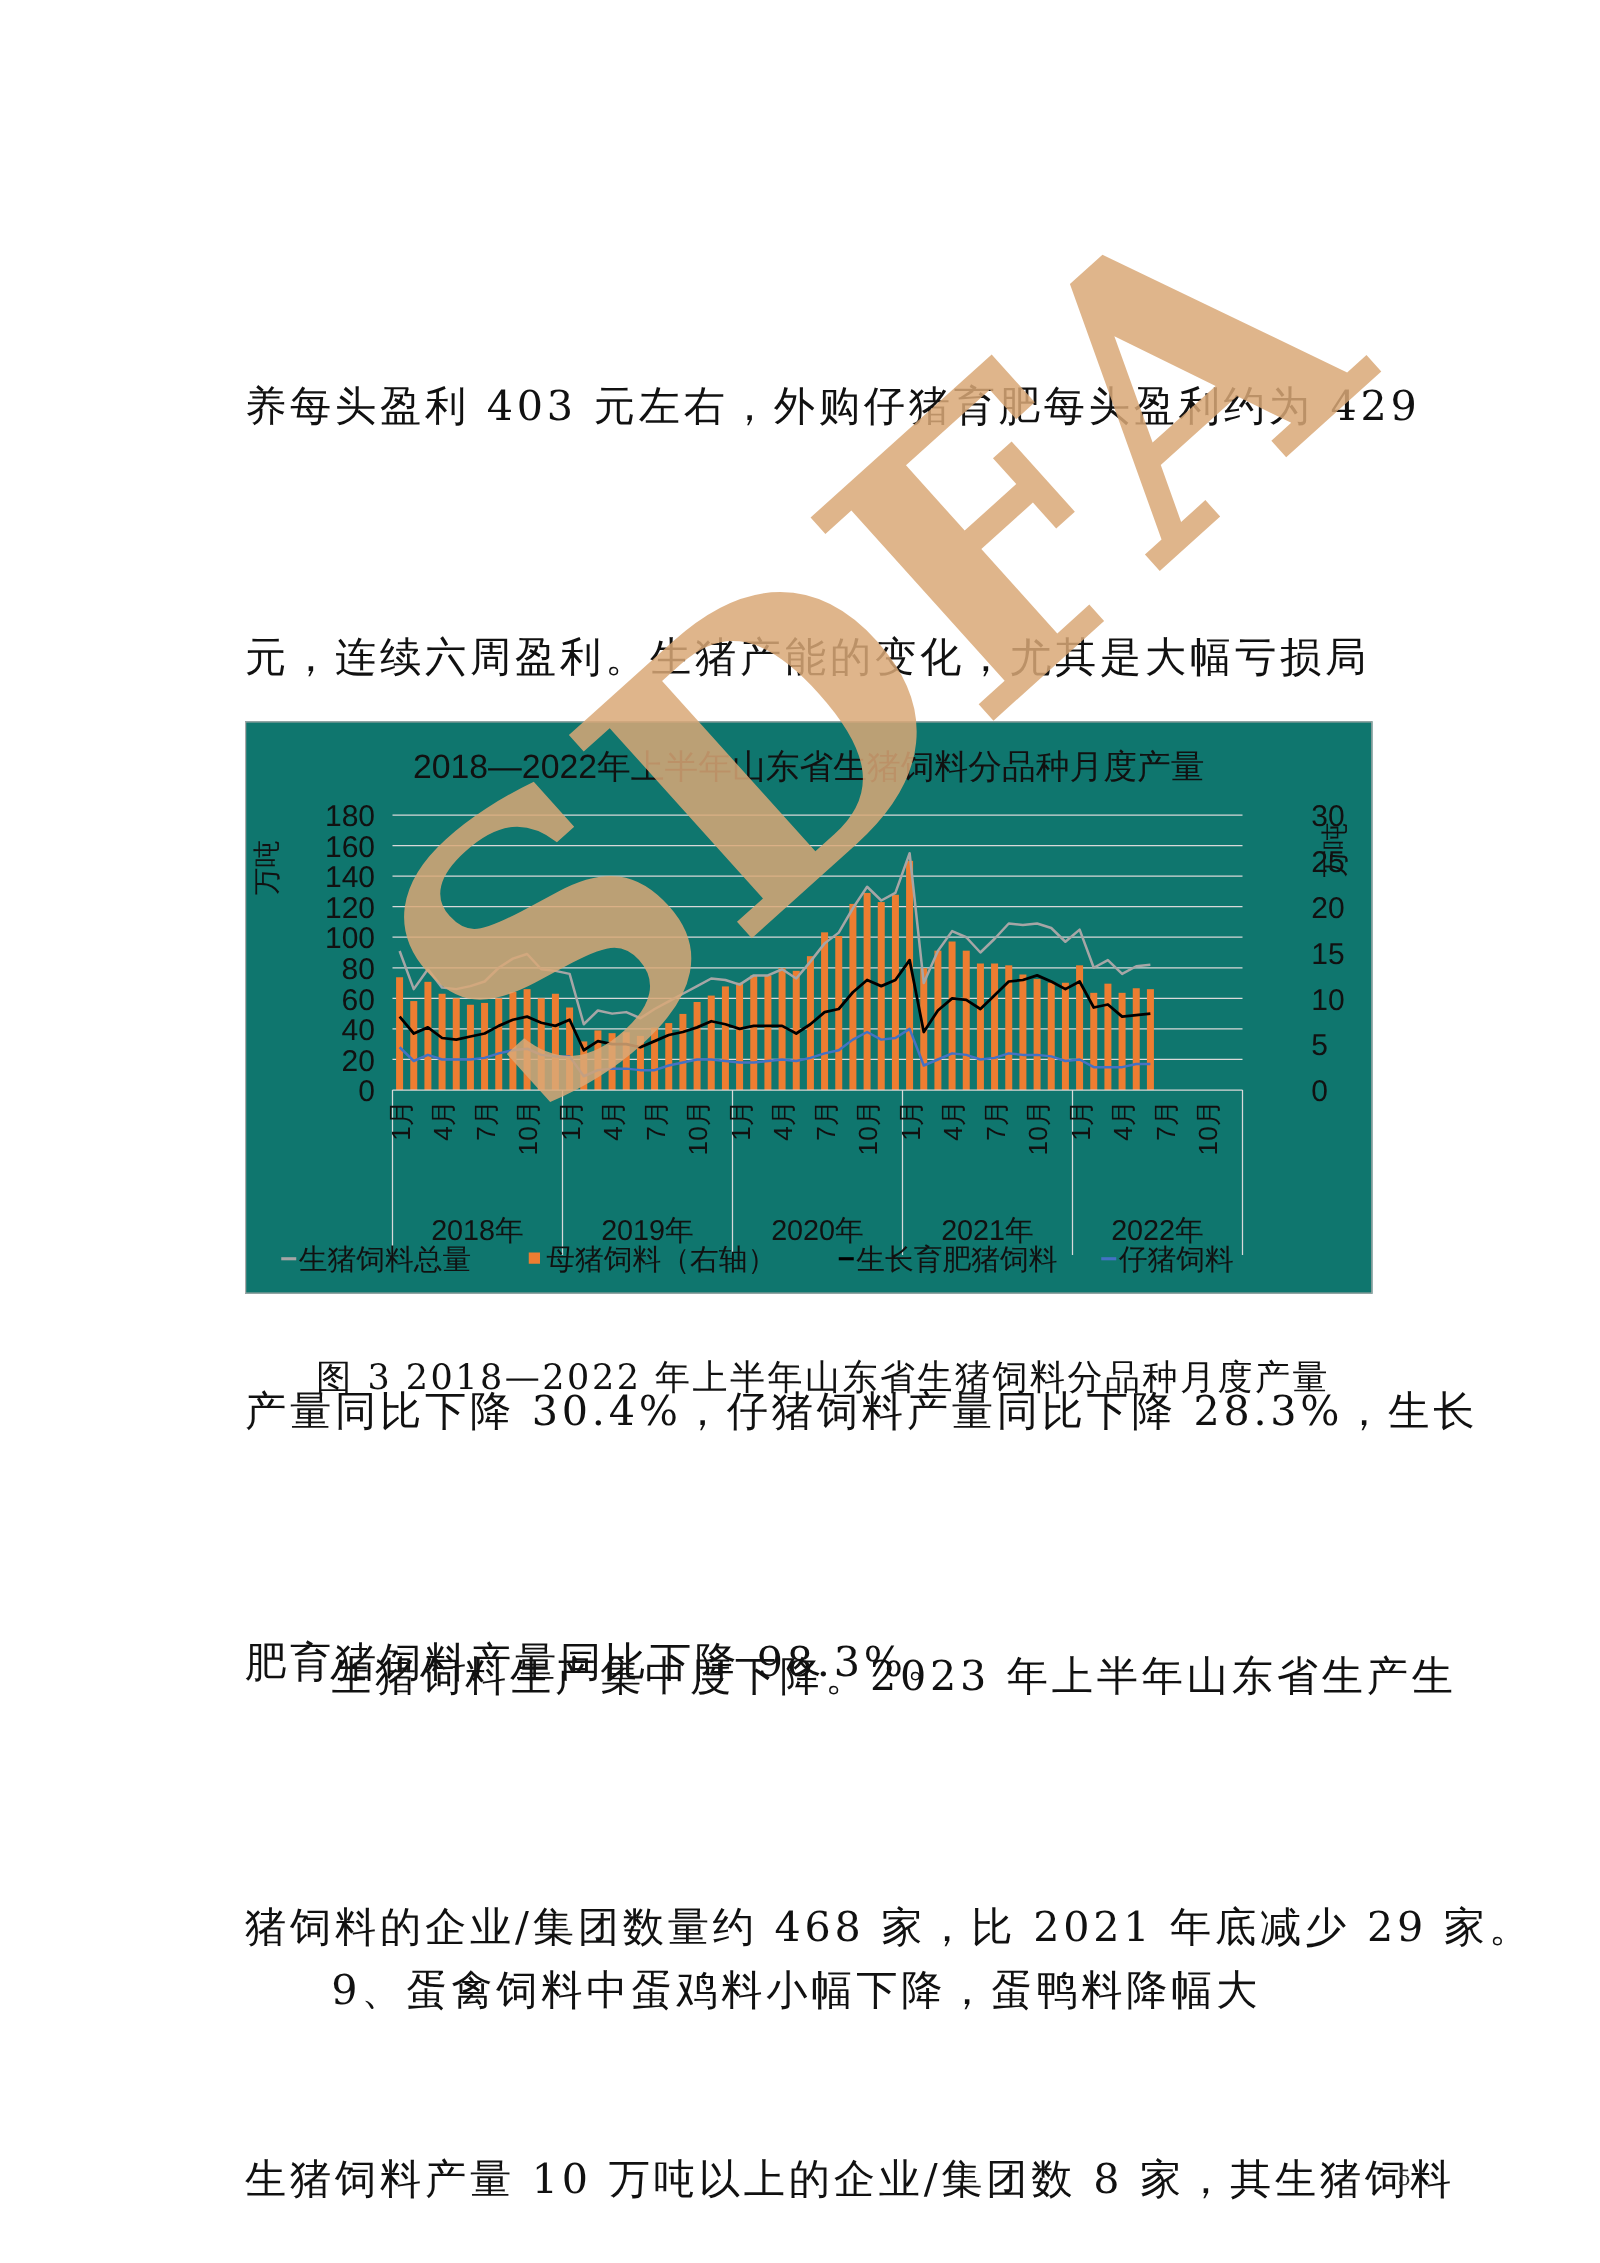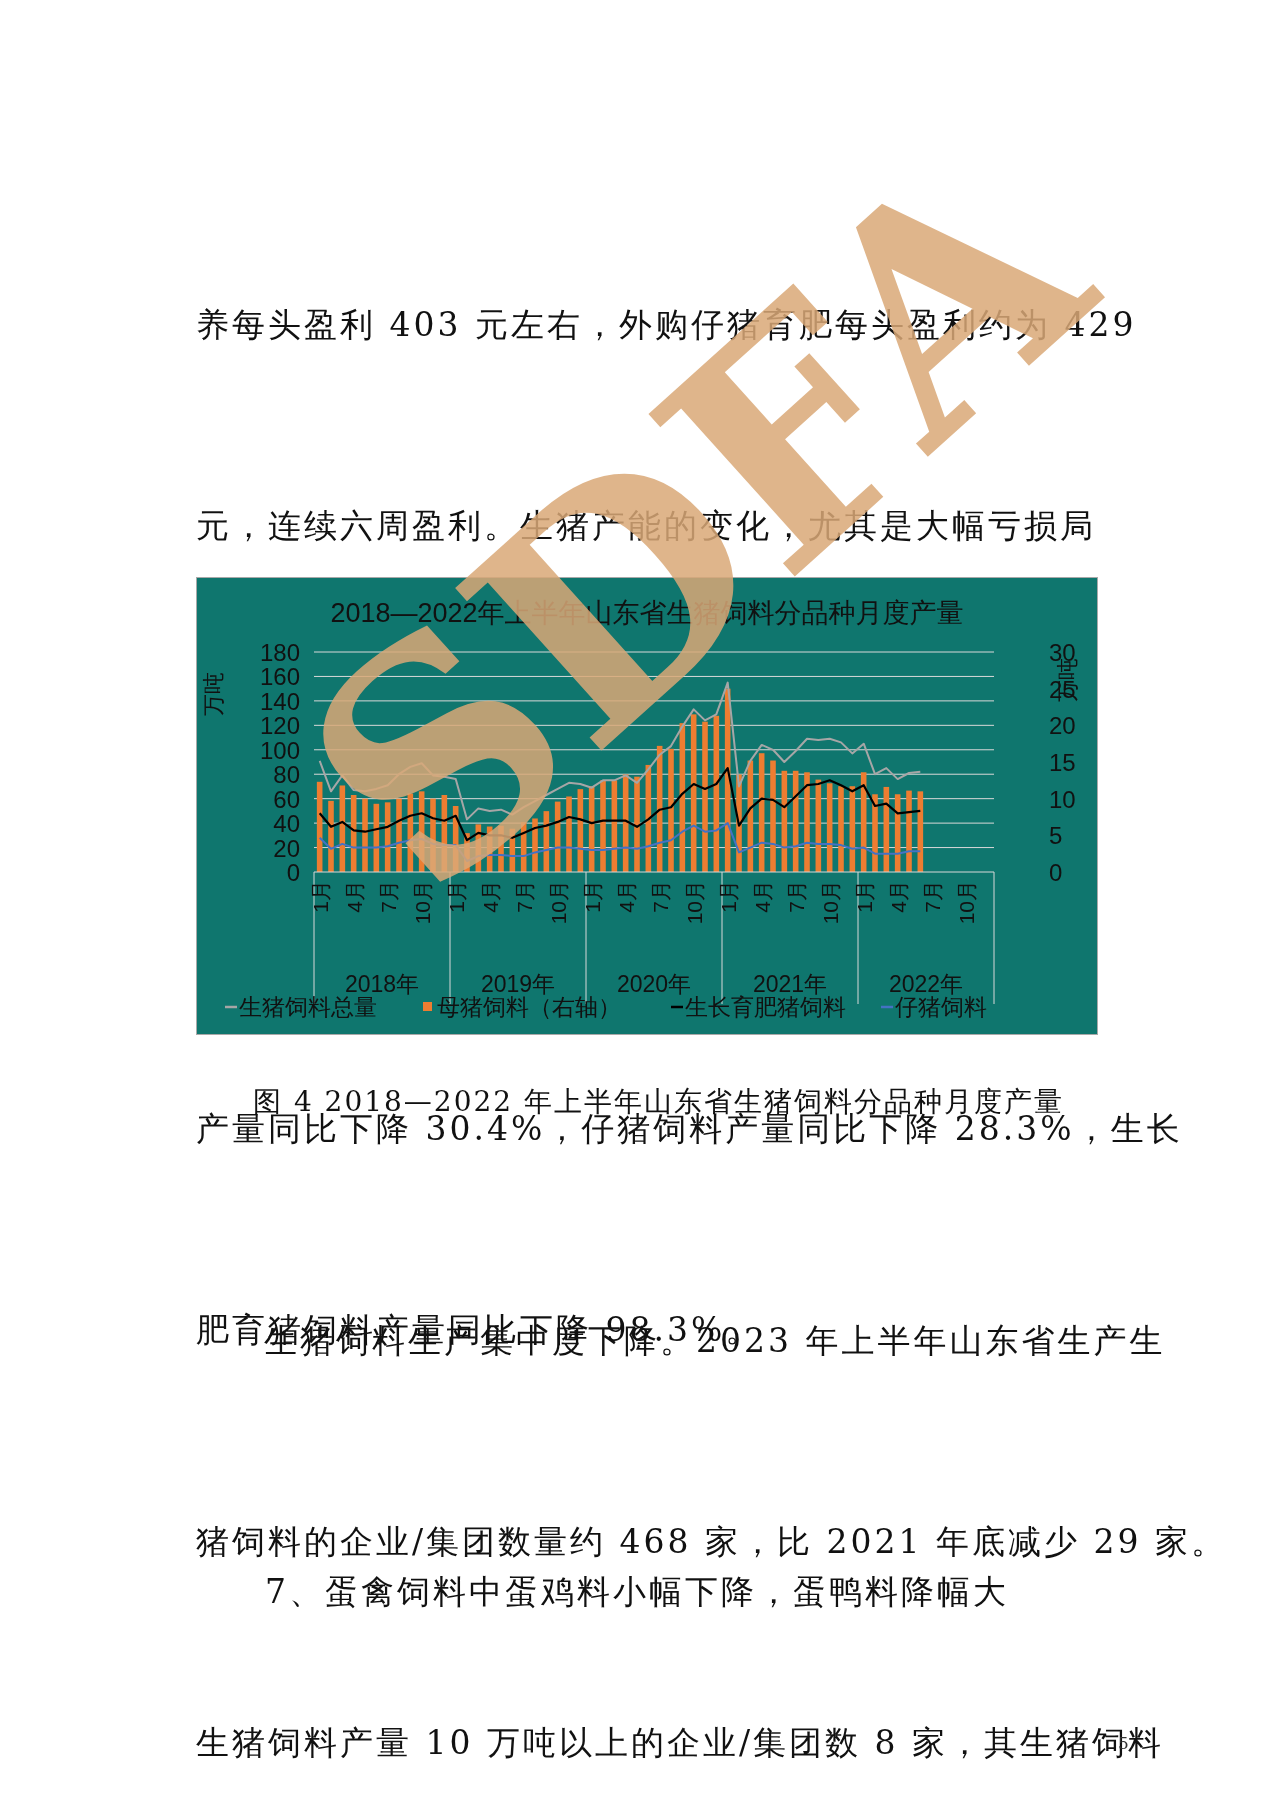--- a/index.html
+++ b/index.html
@@ -156,32 +156,32 @@
       <text x="42" y="437" font-size="23" fill="#111">生猪饲料总量</text>
       <rect x="226" y="424" width="9" height="9" fill="#ed7d31"></rect>
       <text x="240" y="437" font-size="23" fill="#111">母猪饲料（右轴）</text>
       <line x1="474" x2="486" y1="429" y2="429" stroke="#000000" stroke-width="2.5"></line>
       <text x="488" y="437" font-size="23" fill="#111">生长育肥猪饲料</text>
       <line x1="684" x2="696" y1="429" y2="429" stroke="#4472c4" stroke-width="2.5"></line>
       <text x="698" y="437" font-size="23" fill="#111">仔猪饲料</text>
     </svg>
 </div>
 
-<div class="caption">图 4   2018—2022 年上半年山东省生猪饲料分品种月度产量</div>
+<div class="caption">图 3   2018—2022 年上半年山东省生猪饲料分品种月度产量</div>
 
 <div class="para" style="top:1173px;">
   <span class="line" style="padding-left:68px;">
     <span class="bold">生猪饲料生产集中度下降。</span><span>2023 年上半年山东省生产生</span>
   </span>
   <span class="line">猪饲料的企业/集团数量约 468 家，比 2021 年底减少 29 家。</span>
   <span class="line">生猪饲料产量 10 万吨以上的企业/集团数 8 家，其生猪饲料</span>
   
   
   
 </div>
 
-<div class="heading" style="left:265px; top:1570px;">7、蛋禽饲料中蛋鸡料小幅下降，蛋鸭料降幅大</div>
+<div class="heading" style="left:265px; top:1570px;">9、蛋禽饲料中蛋鸡料小幅下降，蛋鸭料降幅大</div>
 
 <div class="pagenum">5</div>
 
 <svg class="watermark" width="1280" height="1810" viewBox="0 0 1280 1810">
   <text id="wm-text" x="0" y="0" font-family="DejaVu Serif, serif" font-size="300" font-weight="bold" fill-opacity="0.85" transform="translate(430,905) rotate(-42)" fill="#d9a877">SDFA</text>
 </svg>
 
 </body></html>

